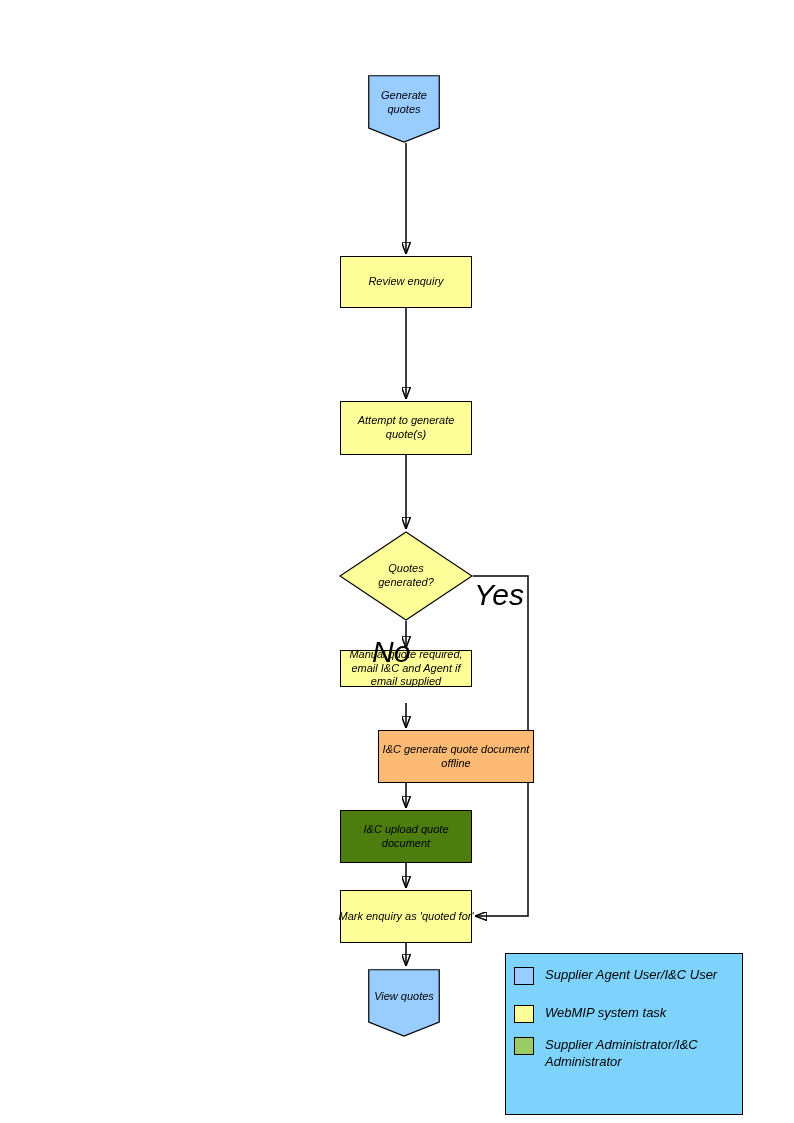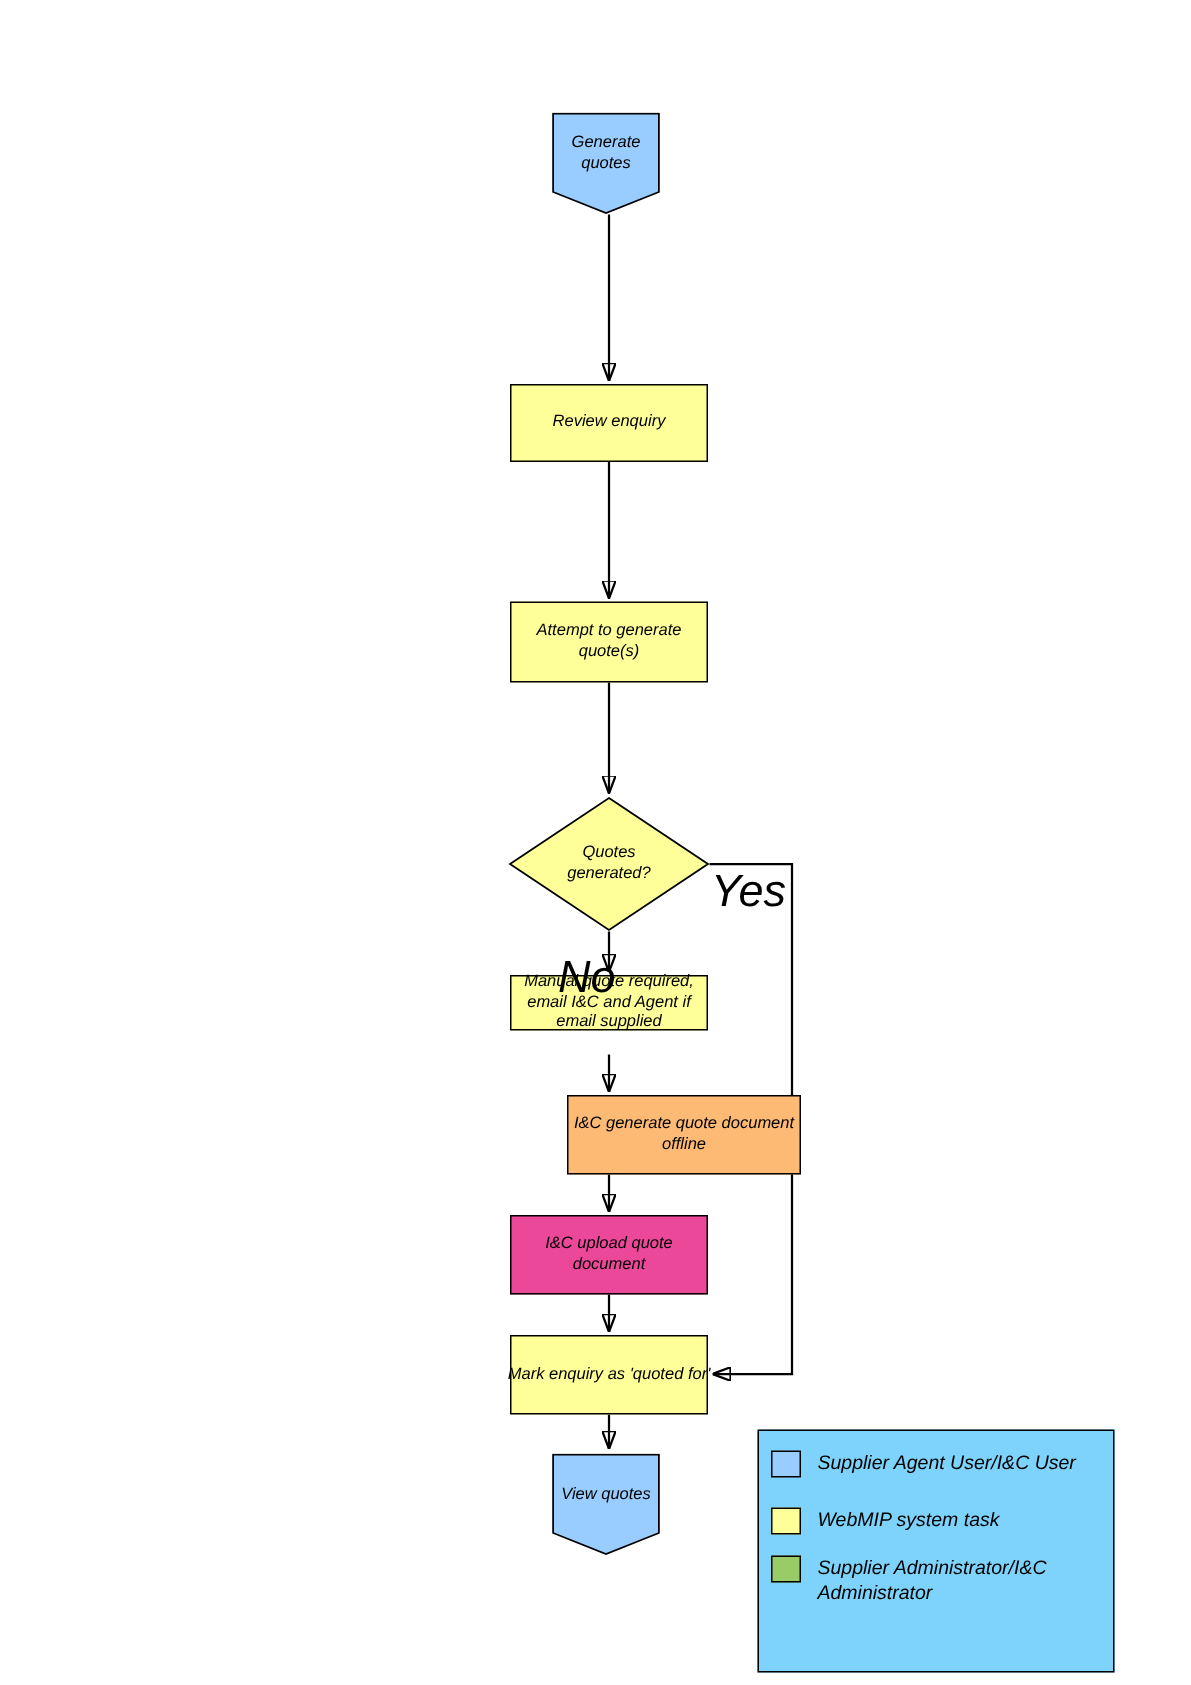--- a/index.html
+++ b/index.html
@@ -94,21 +94,21 @@
   <div class="edge-label" style="left:372px;top:635px;">No</div>
 
   <div class="node rect-node" style="left: 340px; top: 650px; width: 132px; height: 37px; background: rgb(255, 255, 153);">
     <span class="node-label">Manual quote required, email I&amp;C and Agent if email supplied</span>
   </div>
 
   <div class="node rect-node" style="left: 340px; top: 730px; width: 156px; height: 53px; background: #fdba74; margin-left: 38px;">
     <span class="node-label">I&amp;C generate quote document offline</span>
   </div>
 
-  <div class="node rect-node" style="left: 340px; top: 810px; width: 132px; height: 53px; background: #ec4899;">
+  <div class="node rect-node" style="left: 340px; top: 810px; width: 132px; height: 53px; background: #4d7c0f;">
     <span class="node-label">I&amp;C upload quote document</span>
   </div>
 
   <div class="node rect-node" style="left: 340px; top: 890px; width: 132px; height: 53px; background: rgb(255, 255, 153);">
     <span class="node-label nowrap">Mark enquiry as 'quoted for'</span>
   </div>
 
   <div class="node shape-node pentagon" style="left:368px;top:969px;width:72px;height:68px;">
     <svg class="shape-svg" viewBox="0 0 72 68" preserveAspectRatio="none">
       <polygon points="0.75,0.75 71.25,0.75 71.25,53 36,67 0.75,53" stroke="#000000" stroke-width="1.2" fill="#99CCFF"></polygon>

